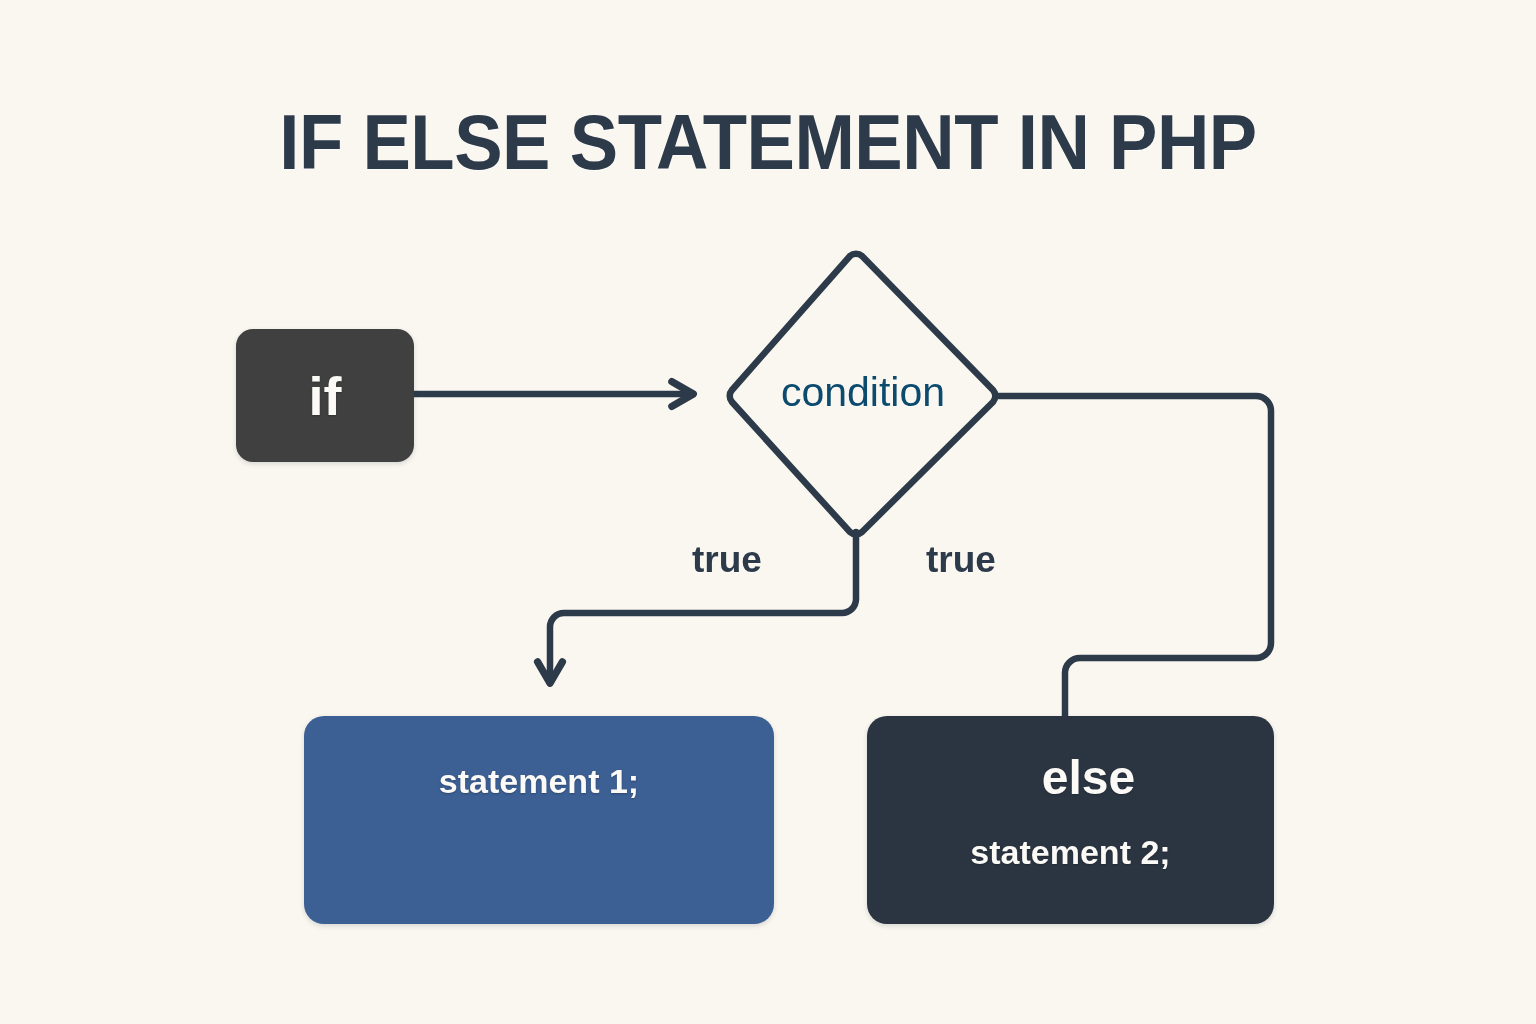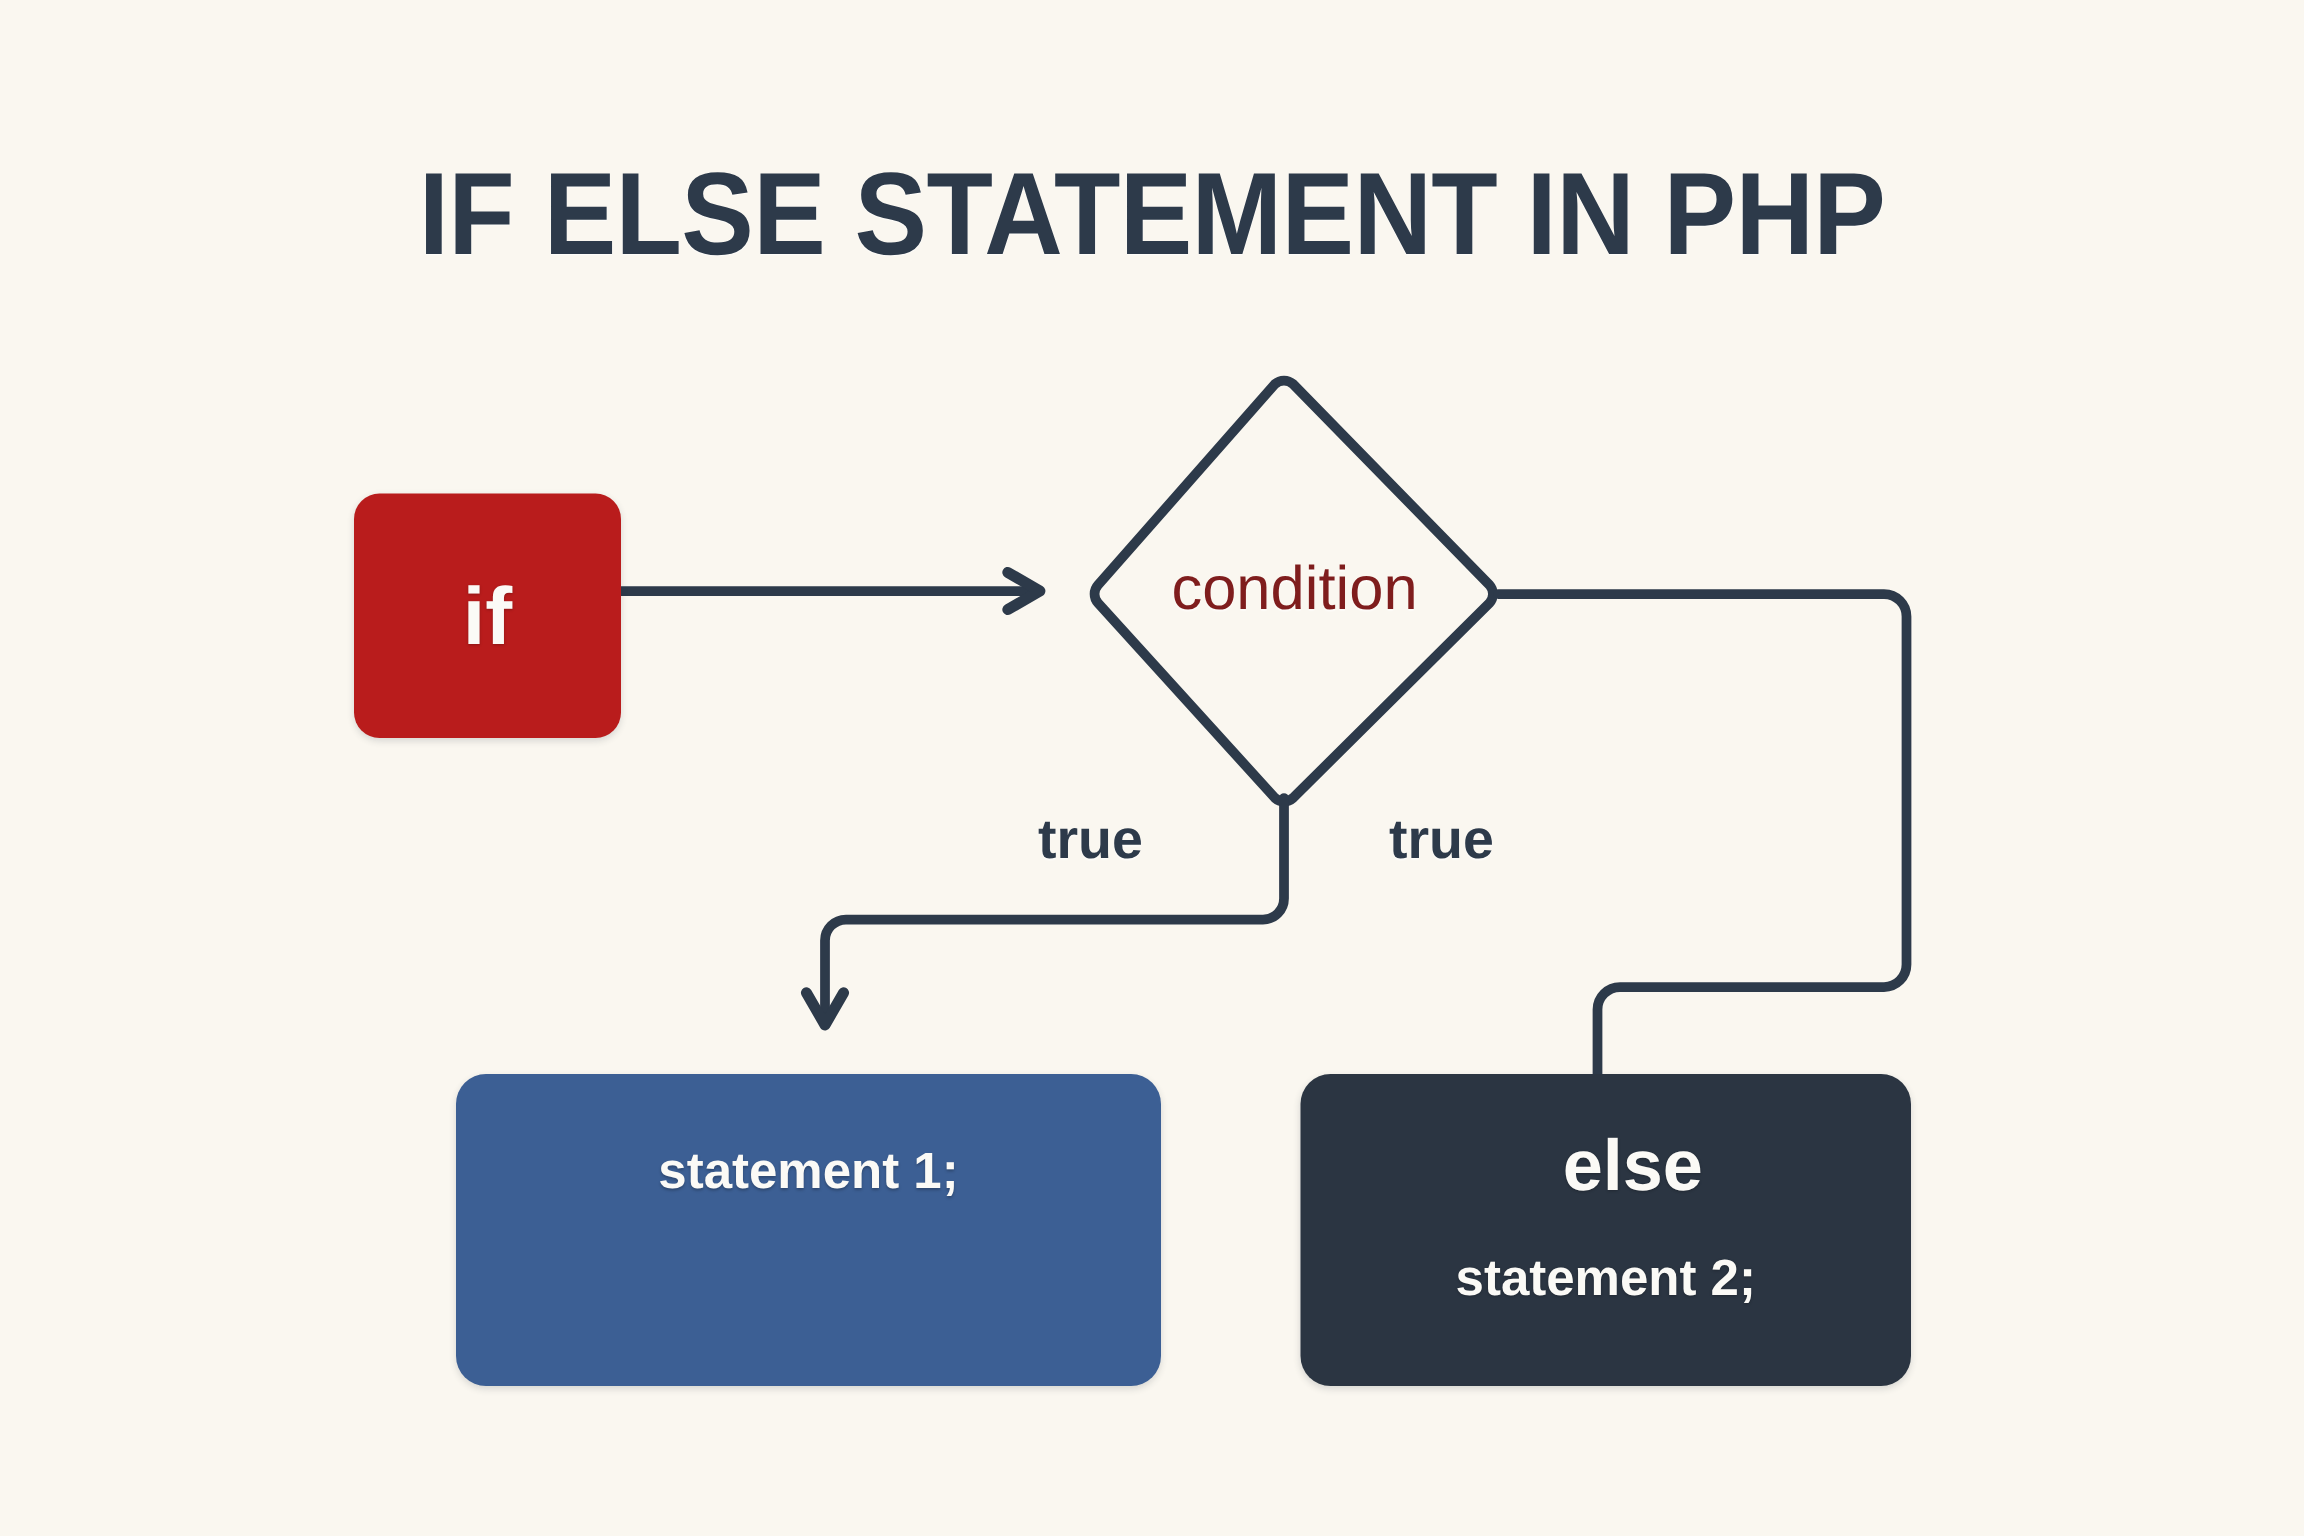--- a/index.html
+++ b/index.html
@@ -50,22 +50,22 @@
     box-sizing: border-box;
     display: flex;
     flex-direction: column;
     align-items: center;
     text-shadow: 0 1px 2px rgba(0,0,0,0.25);
   }
   .node-if {
     left: 236px;
     top: 318px;
     width: 178px;
-    height: 163px;
-    background: #b91c1c;
+    height: 133px;
+    background: #404040;
     border-radius: 17px;
     justify-content: center;
     box-shadow: 0 2px 5px rgba(40,50,60,0.16);
   }
   .node-if .label {
     color: #fbfaf6;
     font-weight: 700;
     font-size: 54px;
     line-height: 1;
   }
@@ -113,21 +113,21 @@
   }
   
   .diamond-label {
     position: absolute;
     left: 727px;
     top: 358px;
     width: 272px;
     text-align: center;
     font-size: 41px;
     font-weight: 400;
-    color: #7f1d1d;
+    color: #0c4a6e;
     text-shadow: 0 1px 1px rgba(255,255,255,0.6);
     white-space: nowrap;
   }
   
   .edge-label {
     position: absolute;
     font-size: 37px;
     font-weight: 700;
     color: #2d3a4a;
     text-shadow: 0 1px 1px rgba(255,255,255,0.6);

